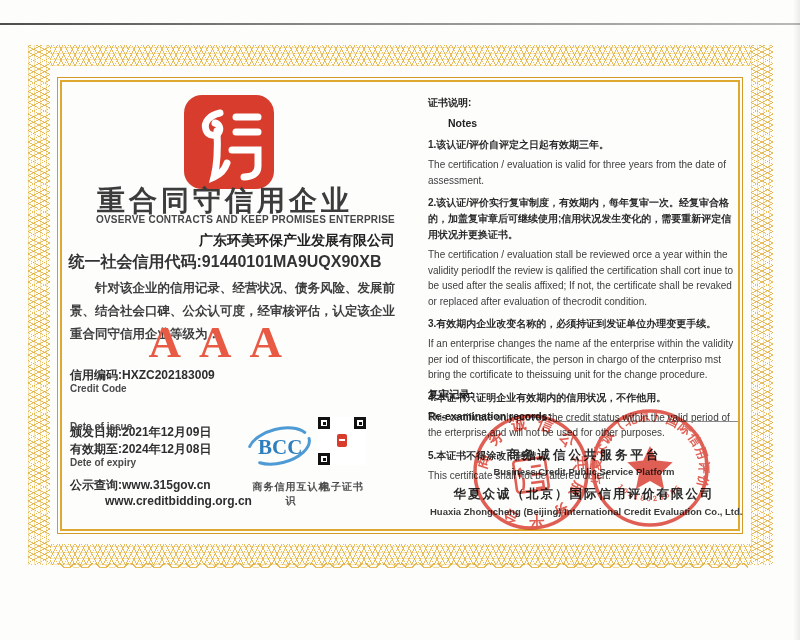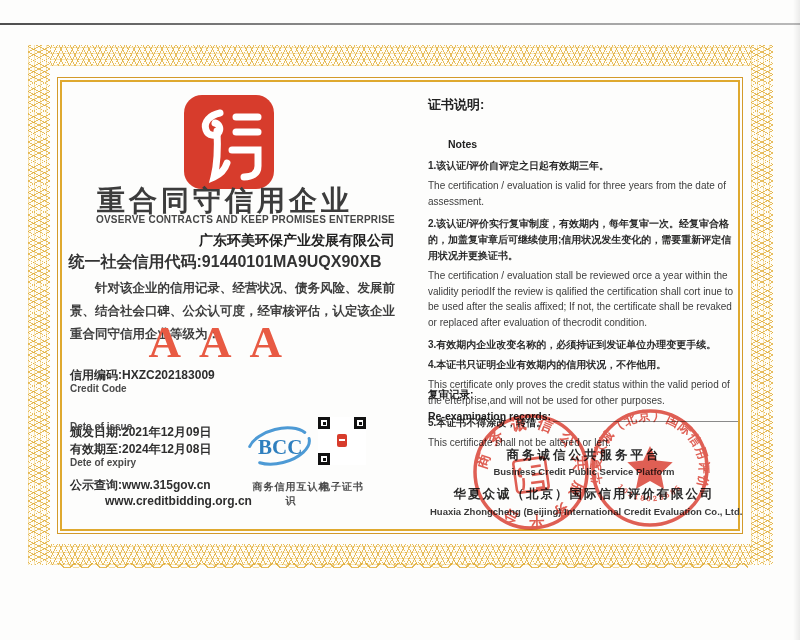--- a/index.html
+++ b/index.html
@@ -79,21 +79,21 @@
   .qr .chip{position:absolute;left:17px;top:15px;width:14px;height:17px;background:#fff;
     display:flex;align-items:center;justify-content:center;}
   .qr .chip i{display:block;width:10px;height:13px;background:var(--red-seal);border-radius:2px;
     position:relative;}
   .qr .chip i::after{content:"";position:absolute;left:2px;top:5px;right:2px;height:2px;background:#fff;}
   .qr-caption{position:absolute;left:318px;top:480px;width:48px;text-align:center;
     font-size:10px;font-weight:bold;color:#4c4c4c;letter-spacing:1px;white-space:nowrap;}
 
   
   .notes{position:absolute;left:428px;top:96px;width:310px;}
-  .notes .h-cn{font-size:13px;font-weight:bold;color:#222;margin-bottom:24px;}
+  .notes .h-cn{font-size:10px;font-weight:bold;color:#222;margin-bottom:7px;}
   .notes .h-en{font-size:10.5px;font-weight:bold;color:#222;margin-bottom:8px;padding-left:20px;}
   .notes .cn{font-size:10px;font-weight:bold;color:#2b2b2b;line-height:1.6;margin-bottom:4px;}
   .notes .en{font-size:10px;color:#3d3d3d;line-height:1.55;margin-bottom:7px;}
   .reexam{position:absolute;left:428px;top:388px;width:310px;}
   .reexam .cn{font-size:10.5px;font-weight:bold;color:#222;margin-bottom:8px;}
   .reexam .row{display:flex;align-items:flex-end;font-size:10.5px;font-weight:bold;color:#222;}
   .reexam .line{flex:1;border-bottom:1px solid #8a8a8a;height:11px;margin-left:2px;}
 
   .issuer{position:absolute;left:430px;top:447px;width:308px;text-align:center;z-index:1;}
   .issuer .p-cn{font-size:12.5px;font-weight:bold;color:#2a2a2a;letter-spacing:3px;}
@@ -170,20 +170,21 @@
   <div class="qr-caption">电子证书</div>
 
   <div class="notes">
     <div class="h-cn">证书说明:</div>
     <div class="h-en">Notes</div>
     <div class="cn">1.该认证/评价自评定之日起有效期三年。</div>
     <div class="en">The certification / evaluation is valid for three years from the date of assessment.</div>
     <div class="cn">2.该认证/评价实行复审制度，有效期内，每年复审一次。经复审合格的，加盖复审章后可继续使用;信用状况发生变化的，需要重新评定信用状况并更换证书。</div>
     <div class="en">The certification / evaluation stall be reviewed orce a year within the validity periodIf the review is qalified the certification shall cort inue to be used after the sealis affixed; If not, the certificate shall be revaked or replaced after evaluation of thecrodit condition.</div>
     <div class="cn">3.有效期内企业改变名称的，必须持证到发证单位办理变更手续。</div>
+    <div class="en">If an enterprise changes the name af the enterprise within the validity per iod of thiscortificate, the person in chargo of the cnterpriso mst bring the cortificate to theissuing unit for the change procedure.</div>
     <div class="cn">4.本证书只证明企业有效期内的信用状况，不作他用。</div>
     <div class="en">This certificate only proves the credit status within the valid period of the erterprise,and will not be used for other purposes.</div>
     <div class="cn">5.本证书不得涂改，转借。</div>
     <div class="en">This certificate shall not be altered or lert.</div>
   </div>
 
   <div class="reexam">
     <div class="cn">复审记录:</div>
     <div class="row">
       <span>Re-examination records:</span>

